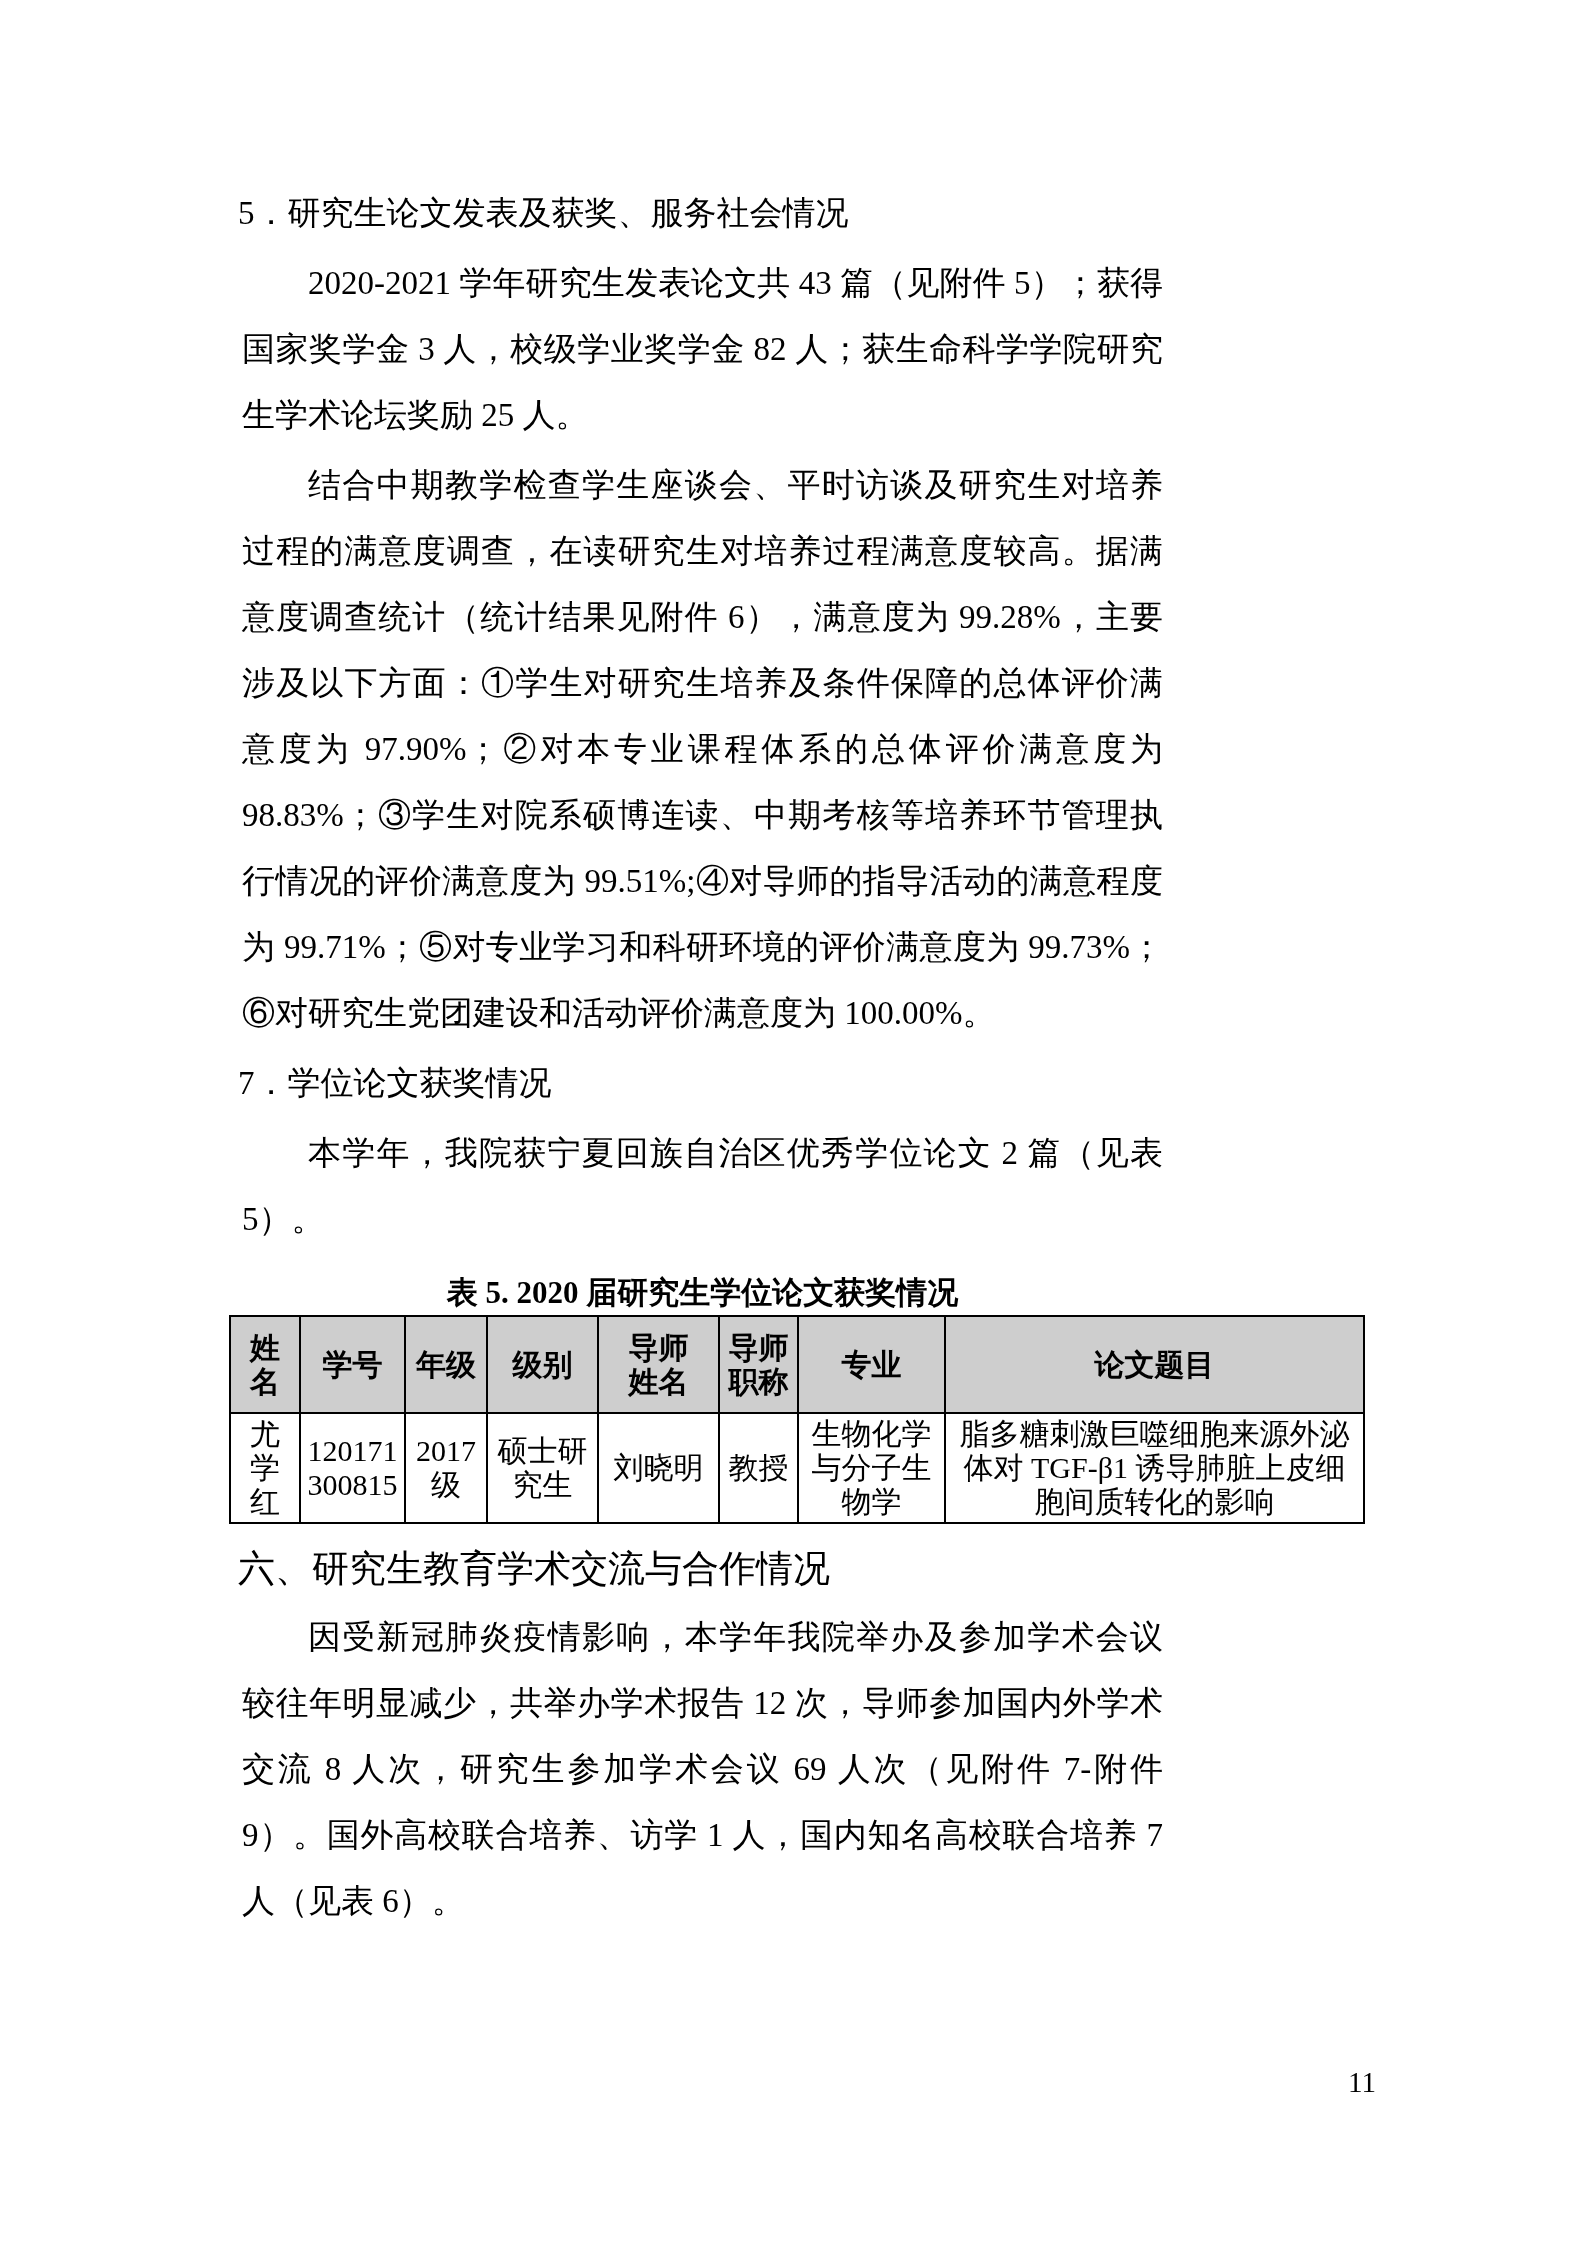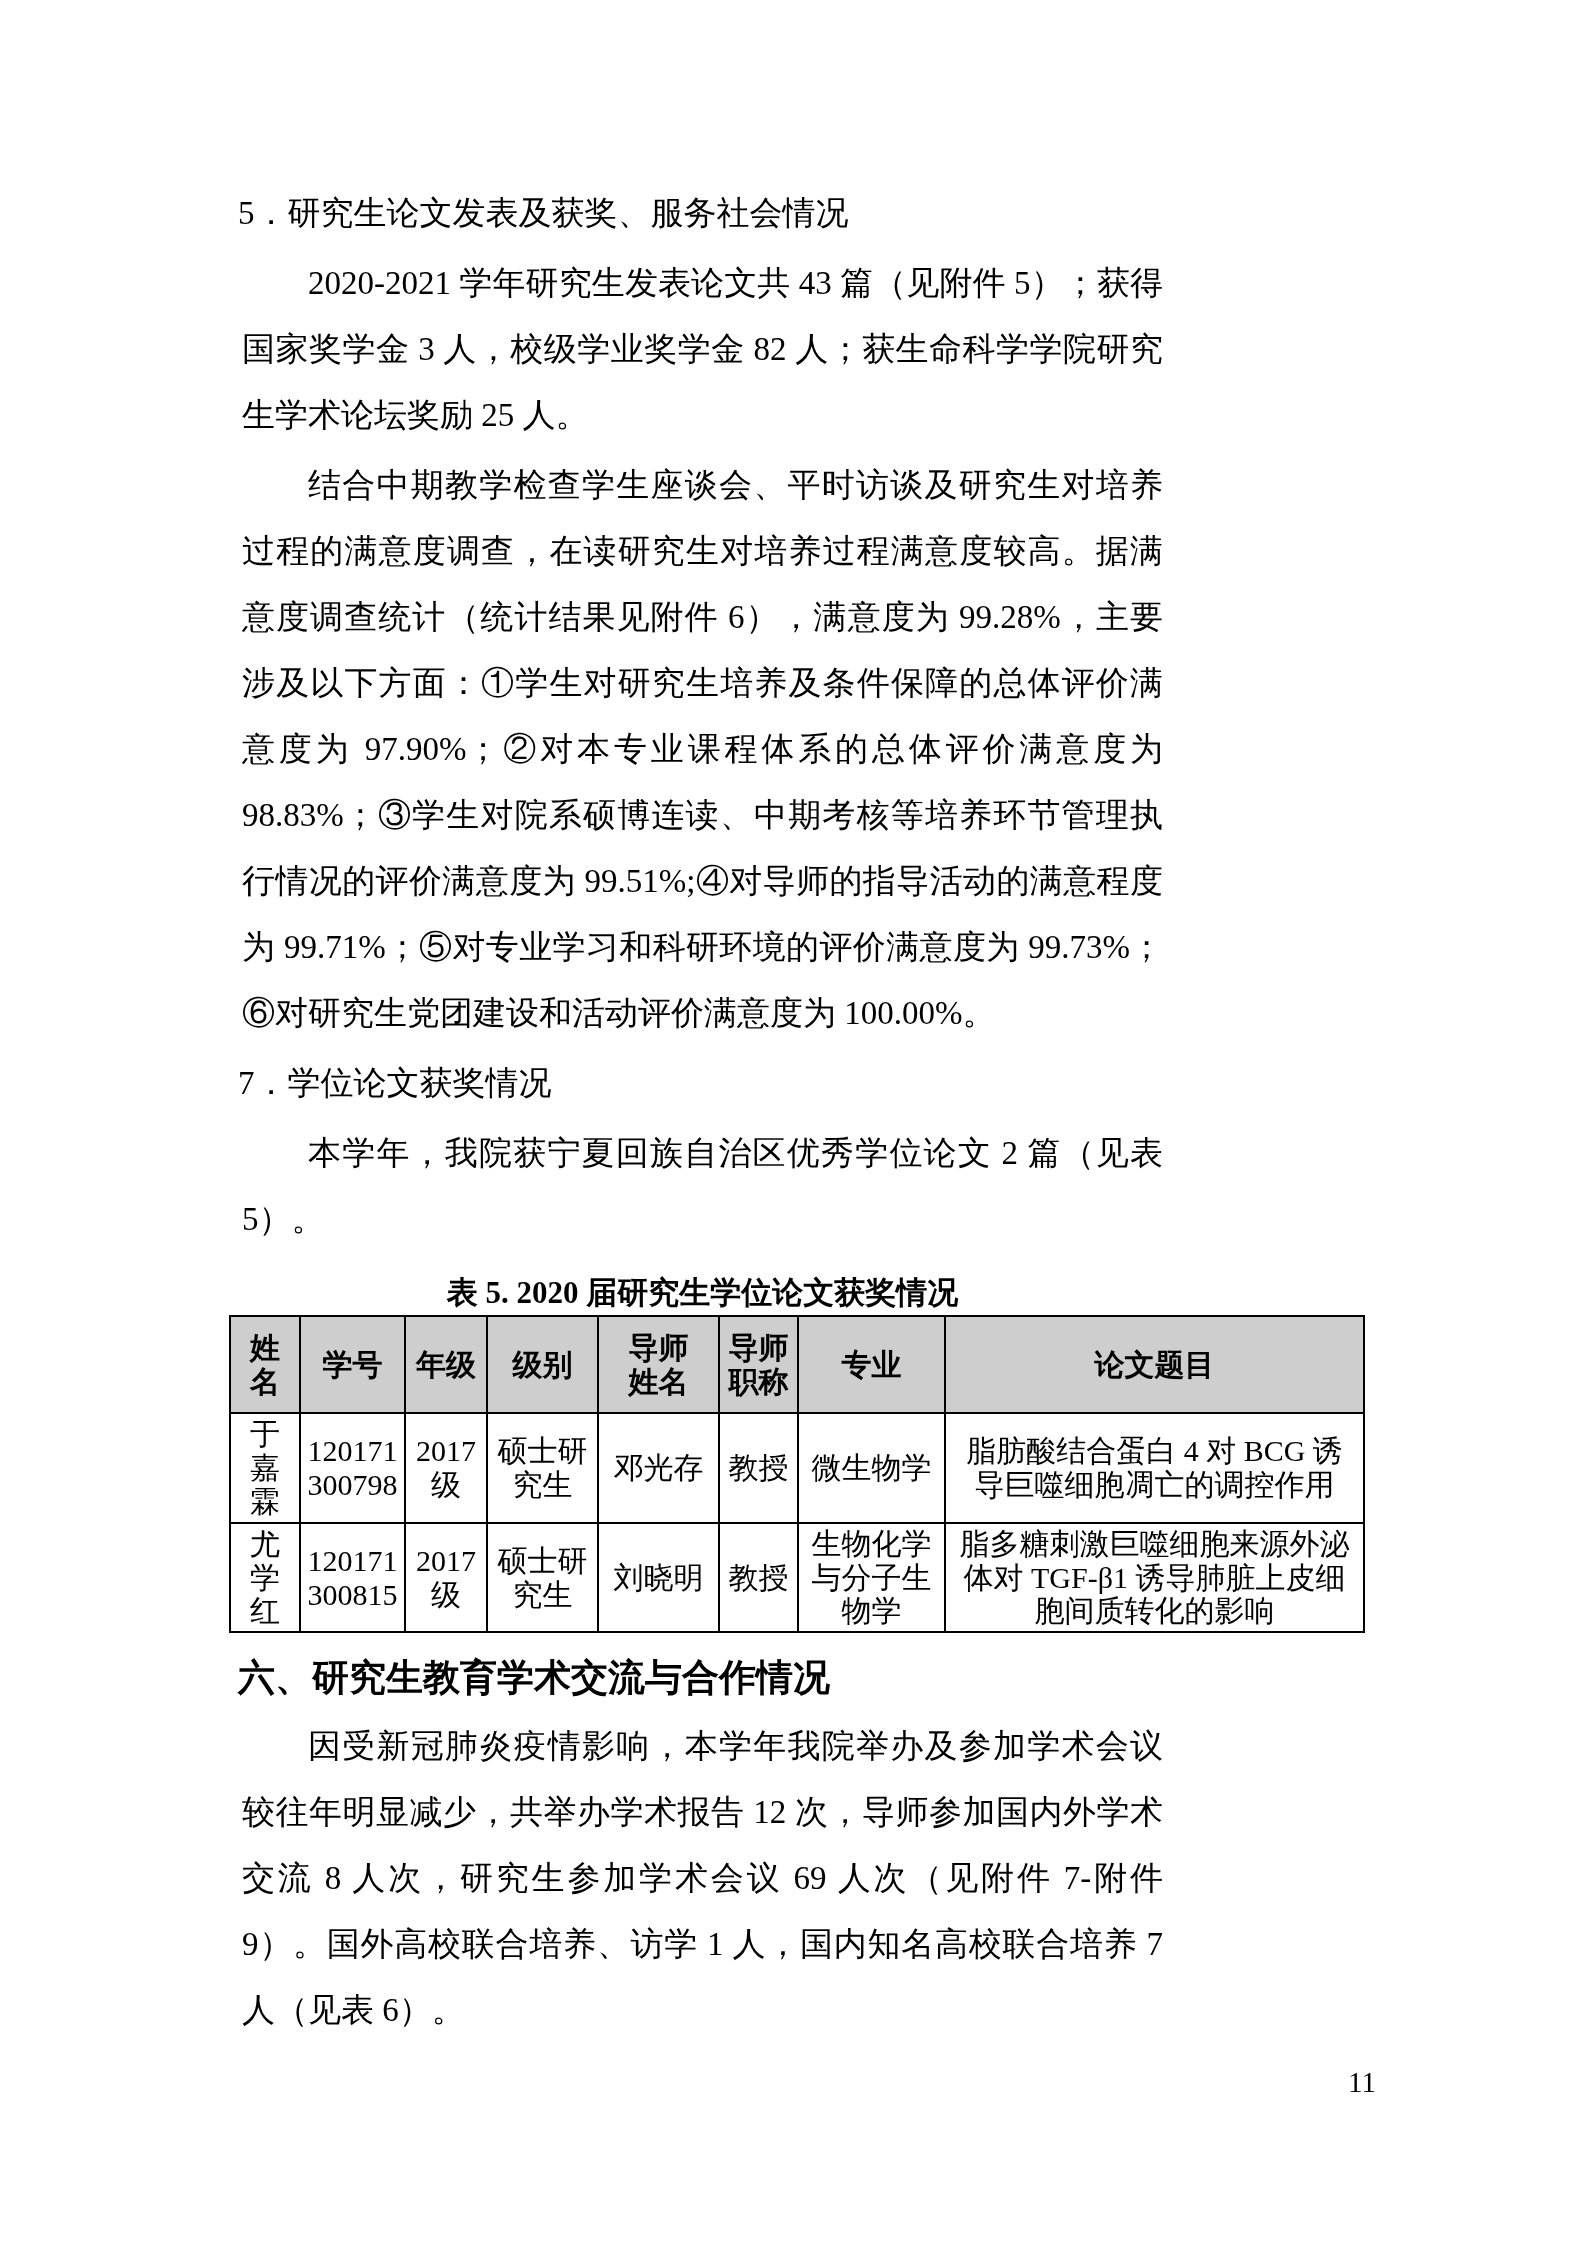--- a/index.html
+++ b/index.html
@@ -65,21 +65,21 @@
   table.awards tr.head-row { height: 97px; }
   table.awards tr.data-row-1 { height: 95px; }
   table.awards tr.data-row-2 { height: 95px; }
   
   table.awards th.col-name, table.awards td.col-name { padding-left: 15px; padding-right: 15px; }
   table.awards td.col-title { padding-left: 8px; padding-right: 8px; }
   .section-heading {
     margin: 14px 0 0 0;
     font-size: 37px;
     line-height: 62px;
-    font-weight: bold;
+    font-weight: normal;
     text-align: left;
     text-indent: 0;
   }
   .page-number {
     position: absolute;
     left: 0;
     right: 16px;
     top: 2062px;
     text-align: right;
     font-size: 29px;
@@ -124,31 +124,20 @@
           <th>学号</th>
           <th>年级</th>
           <th>级别</th>
           <th>导师
 姓名</th>
           <th>导师
 职称</th>
           <th>专业</th>
           <th>论文题目</th>
         </tr>
-        <tr class="data-row-1">
-          <td class="col-name">于嘉霖</td>
-          <td>120171
-300798</td>
-          <td>2017 级</td>
-          <td>硕士研究生</td>
-          <td>邓光存</td>
-          <td>教授</td>
-          <td>微生物学</td>
-          <td class="col-title">脂肪酸结合蛋白 4 对 BCG 诱导巨噬细胞凋亡的调控作用</td>
-        </tr>
         <tr class="data-row-2">
           <td class="col-name">尤学红</td>
           <td>120171
 300815</td>
           <td>2017 级</td>
           <td>硕士研究生</td>
           <td>刘晓明</td>
           <td>教授</td>
           <td>生物化学与分子生物学</td>
           <td class="col-title">脂多糖刺激巨噬细胞来源外泌体对 TGF-β1 诱导肺脏上皮细胞间质转化的影响</td>

